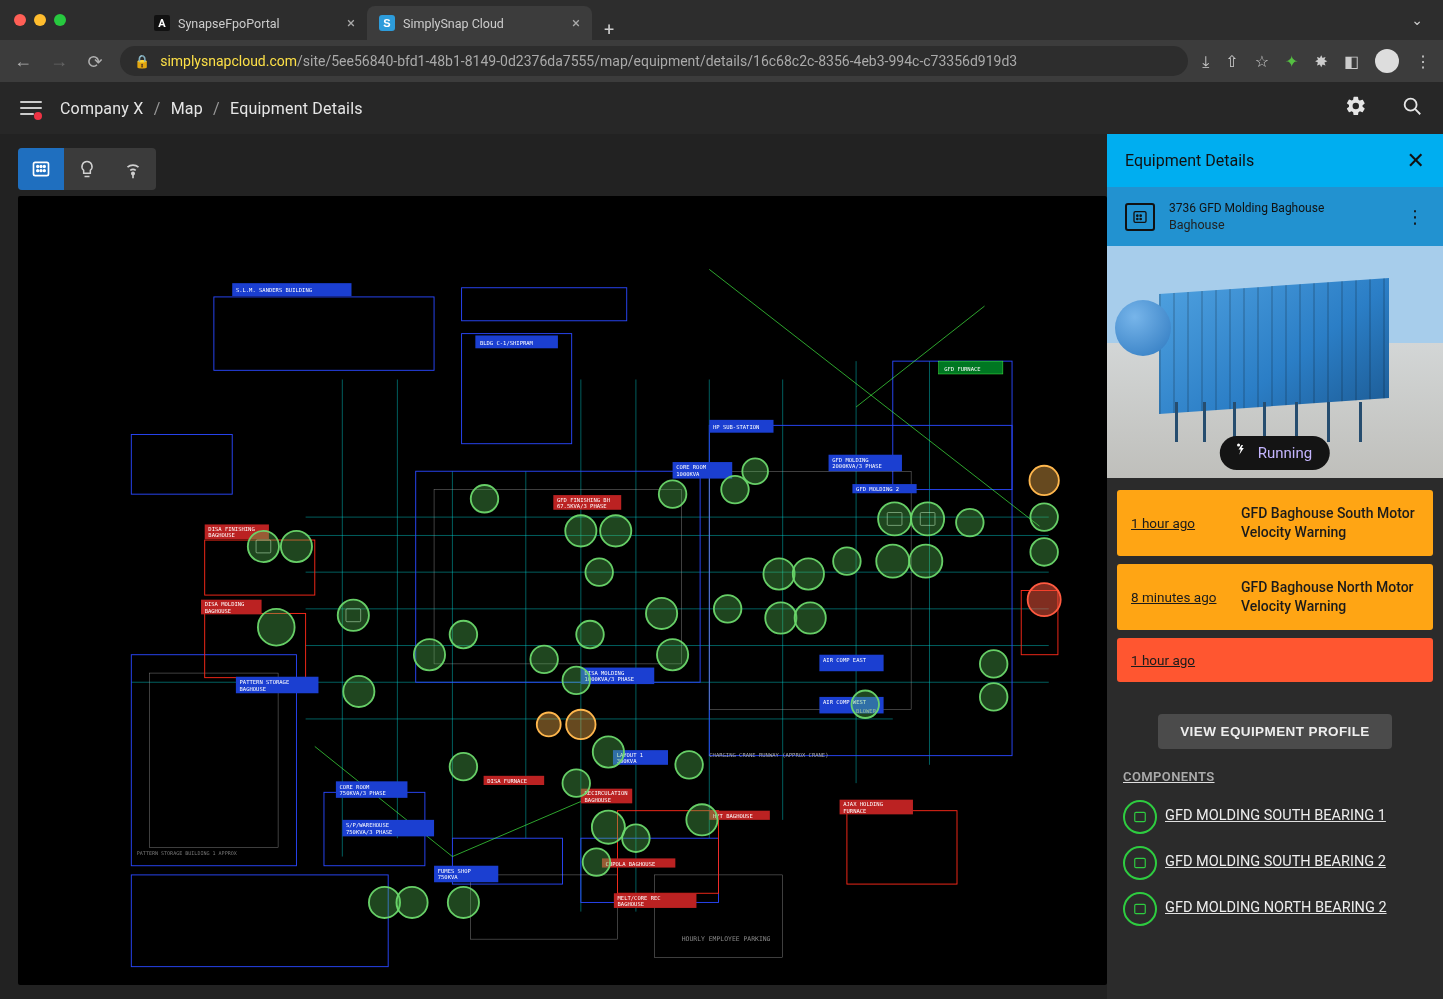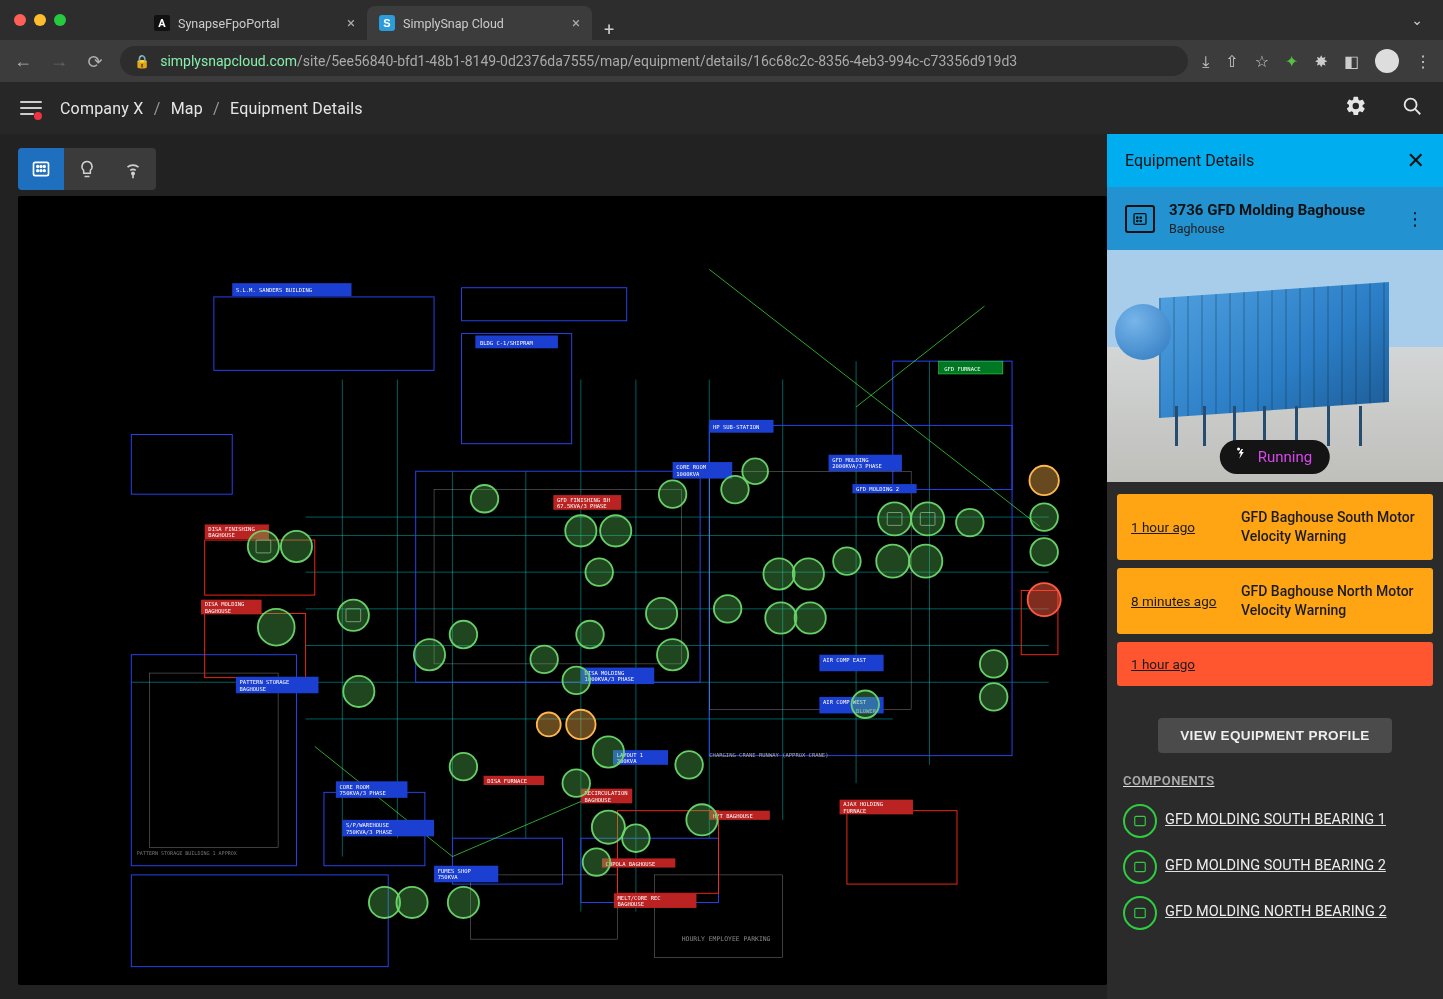--- a/index.html
+++ b/index.html
@@ -74,21 +74,21 @@
     align-items: center;
     background: #2d2d2d;
     border-radius: 18px;
     height: 30px;
     padding: 0 14px;
     gap: 10px;
     font-size: 14px;
     color: #aaa;
   }
   .lock { color: #aaa; font-size: 13px; }
-  .url-host { color: #86efac; margin-top: 30px; }
+  .url-host { color: #fde047; margin-top: 30px; }
   .addr-actions { display: flex; align-items: center; gap: 16px; color: #ccc; }
   .addr-icon { font-size: 16px; }
   .ext-green { color:#55c042;}
   .profile-circle { width: 24px; height:24px; border-radius:50%; background:#ddd; }
 
   
   .app {
     display: flex;
     flex-direction: column;
     height: calc(999px - 82px);
@@ -194,21 +194,21 @@
     gap: 14px;
     color: #111;
   }
   .equip-icon {
     width: 30px; height: 28px;
     border: 2px solid #111; border-radius: 3px;
     display: flex; align-items: center; justify-content: center;
     font-size: 12px;
   }
   .equip-text { flex:1; }
-  .equip-name { font-size: 15px; font-weight: 700; color:#111;}
+  .equip-name { font-size: 12px; font-weight: 400; color:#111;}
   .equip-sub { font-size: 12.5px; color: #222; margin-top:2px;}
   .equip-menu { color:#111; font-size: 18px; letter-spacing: 1px;}
 
   .equip-photo {
     height: 232px;
     background: linear-gradient(to bottom, #a7cdeb 0%, #a7cdeb 42%, #d3d6d6 42%, #bfbfbb 100%);
     position: relative;
     overflow: hidden;
   }
   .photo-building {
@@ -227,21 +227,21 @@
     position:absolute; left: 8px; top: 54px;
     width: 56px; height:56px; border-radius:50%;
     background: radial-gradient(circle at 35% 30%, #77b5ea, #2d78bf);
   }
   .photo-legs { position:absolute; left:68px; top:156px; width:200px; height:40px;}
   .photo-legs span{position:absolute;top:0;width:3px;height:40px;background:#264d6f;}
   .status-pill {
     position: absolute;
     bottom: 8px; left: 50%; transform: translateX(-50%);
     background: #141414;
-    color: #d946ef;
+    color: #c4b5fd;
     padding: 6px 18px 6px 12px;
     border-radius: 20px;
     display: flex; align-items: center; gap: 8px;
     font-size: 15px;
   }
 
   .alerts { padding: 12px 10px 4px; display: flex; flex-direction: column; gap: 8px; }
   .alert {
     display: flex;
     padding: 14px 14px;

